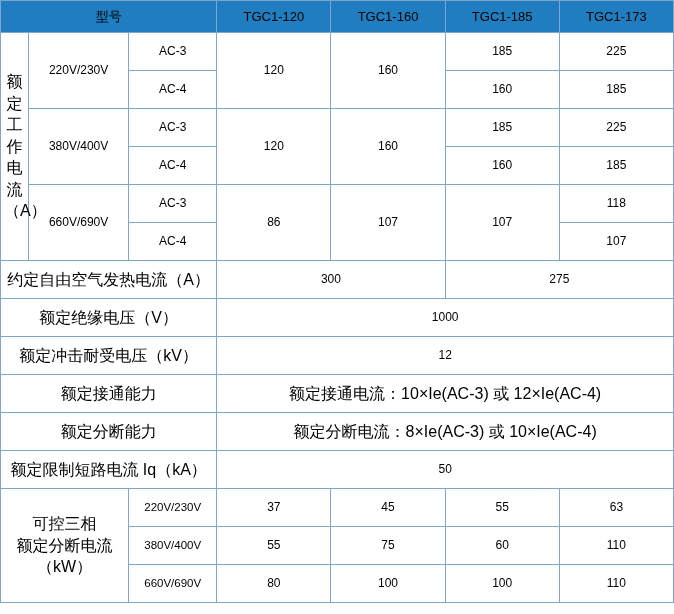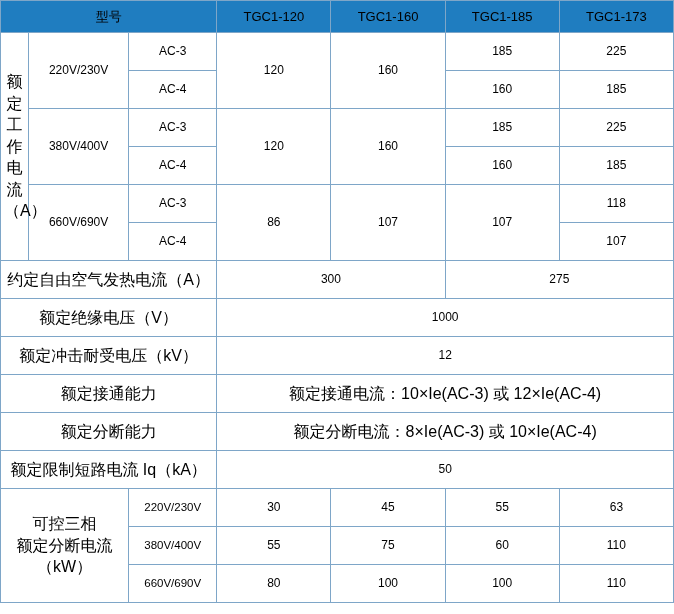--- a/index.html
+++ b/index.html
@@ -149,21 +149,21 @@
       <td colspan="4">50</td>
     </tr>
 
     <tr class="rowh">
       <td colspan="2" rowspan="3" class="vert-label">
         <div>可控三相</div>
         <div>额定分断电流</div>
         <div>（kW）</div>
       </td>
       <td class="small">220V/230V</td>
-      <td>30</td>
+      <td>37</td>
       <td>45</td>
       <td>55</td>
       <td>63</td>
     </tr>
     <tr class="rowh">
       <td class="small">380V/400V</td>
       <td>55</td>
       <td>75</td>
       <td>60</td>
       <td>110</td>

